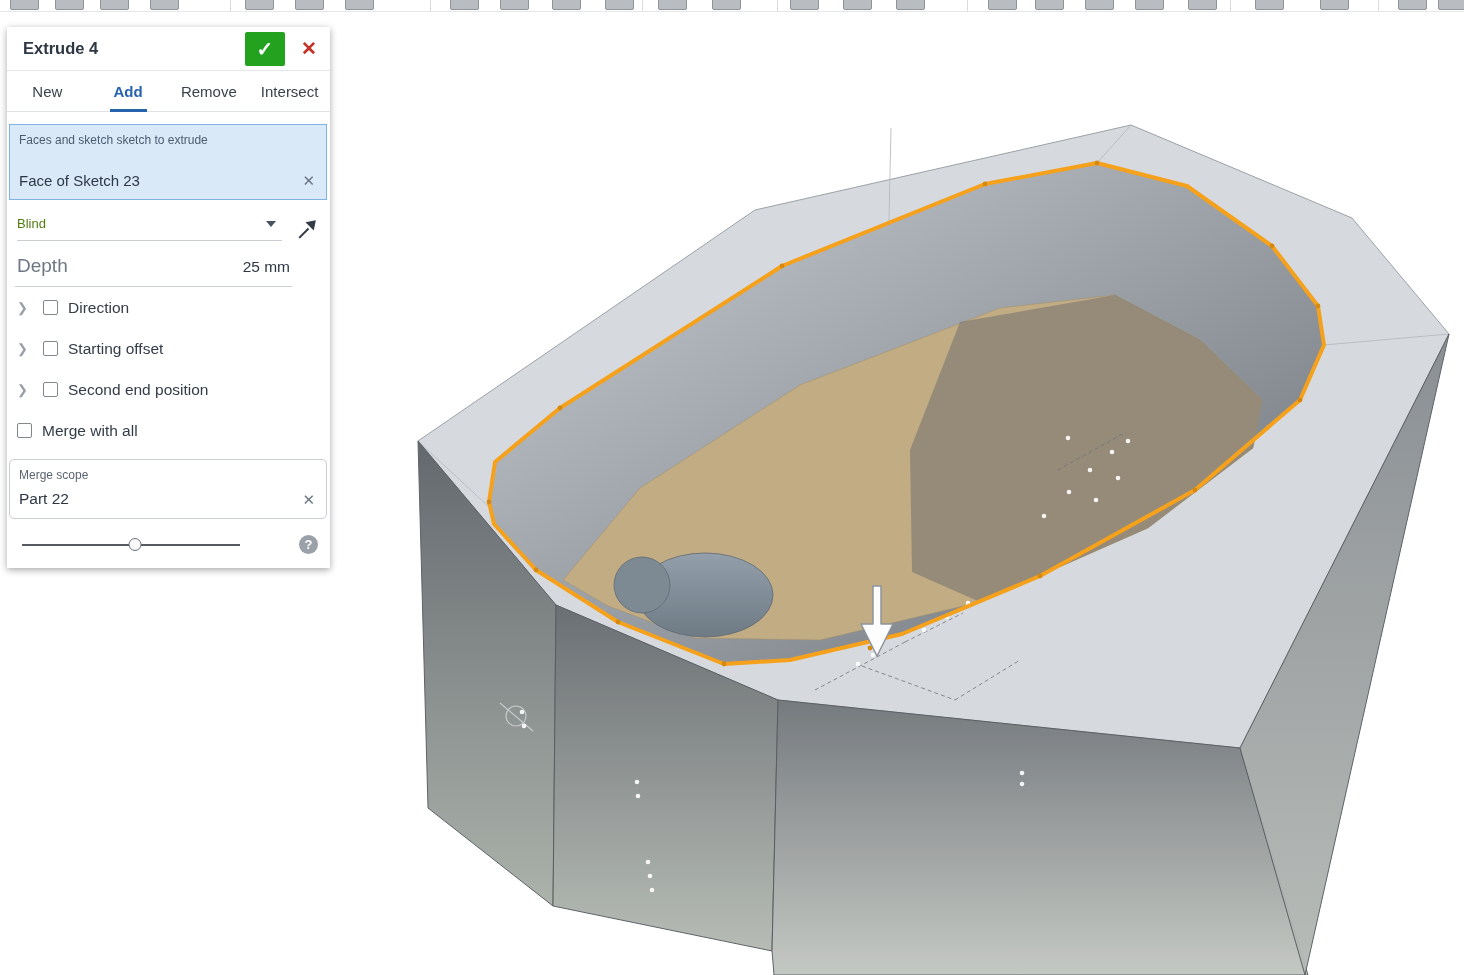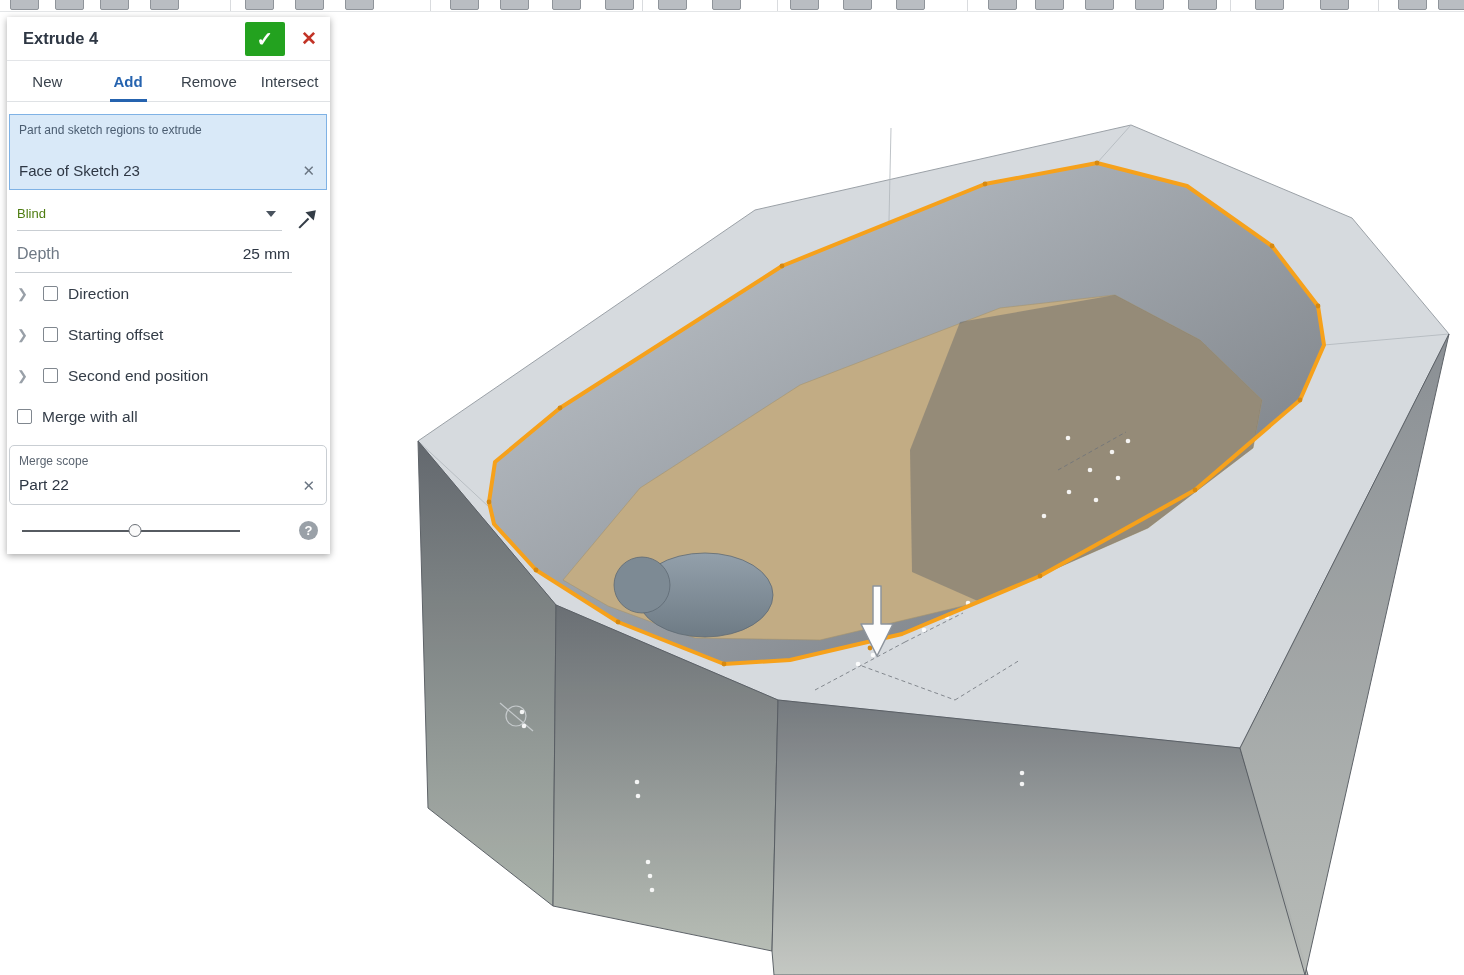--- a/index.html
+++ b/index.html
@@ -19,21 +19,21 @@
     background:#b9bdc2;border:1px solid #8f949a;border-radius:4px 4px 2px 2px;
   }
   .tool-sep{position:absolute;top:0;width:1px;height:11px;background:#d9dbde;}
 
   
   .viewport{position:absolute;inset:0;z-index:0;background:#fff;}
   .viewport svg{display:block;}
 
   
   .panel{
-    position:absolute;left:7px;top:17px;width:323px;background:#fff;z-index:40;
+    position:absolute;left:7px;top:27px;width:323px;background:#fff;z-index:40;
     box-shadow:0 2px 7px rgba(0,0,0,.35);font-size:15px;
   }
   .panel-header{display:flex;align-items:center;height:43px;padding-left:16px;border-bottom:1px solid #e3e5e8;}
   .panel-title{flex:1;font-size:16.5px;font-weight:700;color:#2e3744;}
   .btn-confirm{width:40px;height:34px;background:#23A21F;display:flex;align-items:center;justify-content:center;border-radius:2px;margin-right:9px;cursor:pointer;}
   .check{color:#fff;font-size:20px;font-weight:700;line-height:1;}
   .btn-cancel{width:30px;height:30px;display:flex;align-items:center;justify-content:center;margin-right:6px;cursor:pointer;}
   .xred{color:#C23326;font-size:19px;font-weight:700;line-height:1;}
 
   .tabs{display:flex;height:40px;border-bottom:1px solid #dfe2e5;}
@@ -46,21 +46,21 @@
   .sel-label{font-size:12px;color:#4a5c70;}
   .sel-value{font-size:15px;color:#2e3744;margin-top:25px;}
   .clear-x{position:absolute;right:11px;bottom:11px;color:#6b7683;font-size:15px;cursor:pointer;line-height:1;}
 
   .dd-row{display:flex;align-items:center;margin:16px 10px 0 10px;}
   .dd{flex:1;display:flex;align-items:center;justify-content:space-between;border-bottom:1px solid #c9ced3;padding:0 6px 9px 0;font-size:13px;color:#4d7c0f;cursor:pointer;}
   .caret{width:0;height:0;border-left:5px solid transparent;border-right:5px solid transparent;border-top:6px solid #49535e;}
   .flip{margin-left:13px;width:25px;height:25px;cursor:pointer;}
 
   .field-row{display:flex;align-items:baseline;margin:14px 38px 0 8px;border-bottom:1px solid #c9ced3;padding:0 2px 9px 2px;}
-  .field-label{flex:1;font-size:16px;color:#6e7884;}
+  .field-label{flex:1;font-size:19px;color:#6e7884;}
   .field-value{font-size:15.5px;color:#2e3744;}
 
   .opt{display:flex;align-items:center;height:41px;padding-left:10px;gap:10px;}
   .exp{color:#99a0a8;font-size:13px;width:16px;text-align:left;cursor:pointer;}
   .cb{width:15px;height:15px;border:1px solid #80878f;border-radius:2px;background:#fff;box-sizing:border-box;cursor:pointer;flex:0 0 auto;}
   .opt-label{font-size:15.5px;color:#333c47;}
 
   .merge-box{margin:8px 3px 0 2px;border:1px solid #c9ced3;border-radius:5px;padding:8px 9px 10px;position:relative;background:#fff;}
   .mb-label{font-size:12px;color:#5a6470;}
   .mb-value{font-size:15.5px;color:#2e3744;margin-top:8px;}
@@ -244,21 +244,21 @@
       </div>
     <div class="tab">
         <span>Remove</span>
       </div>
     <div class="tab">
         <span>Intersect</span>
       </div>
   </div>
 
   <div class="sel-box">
-    <div class="sel-label">Part and sketch regions to extrude</div>
+    <div class="sel-label">Faces and sketch sketch to extrude</div>
     <div class="sel-value">Face of Sketch 23</div>
     <span class="clear-x">✕</span>
   </div>
 
   <div class="dd-row">
     <div class="dd">
       <span>Blind</span>
       <span class="caret"></span>
     </div>
     <span class="flip">

